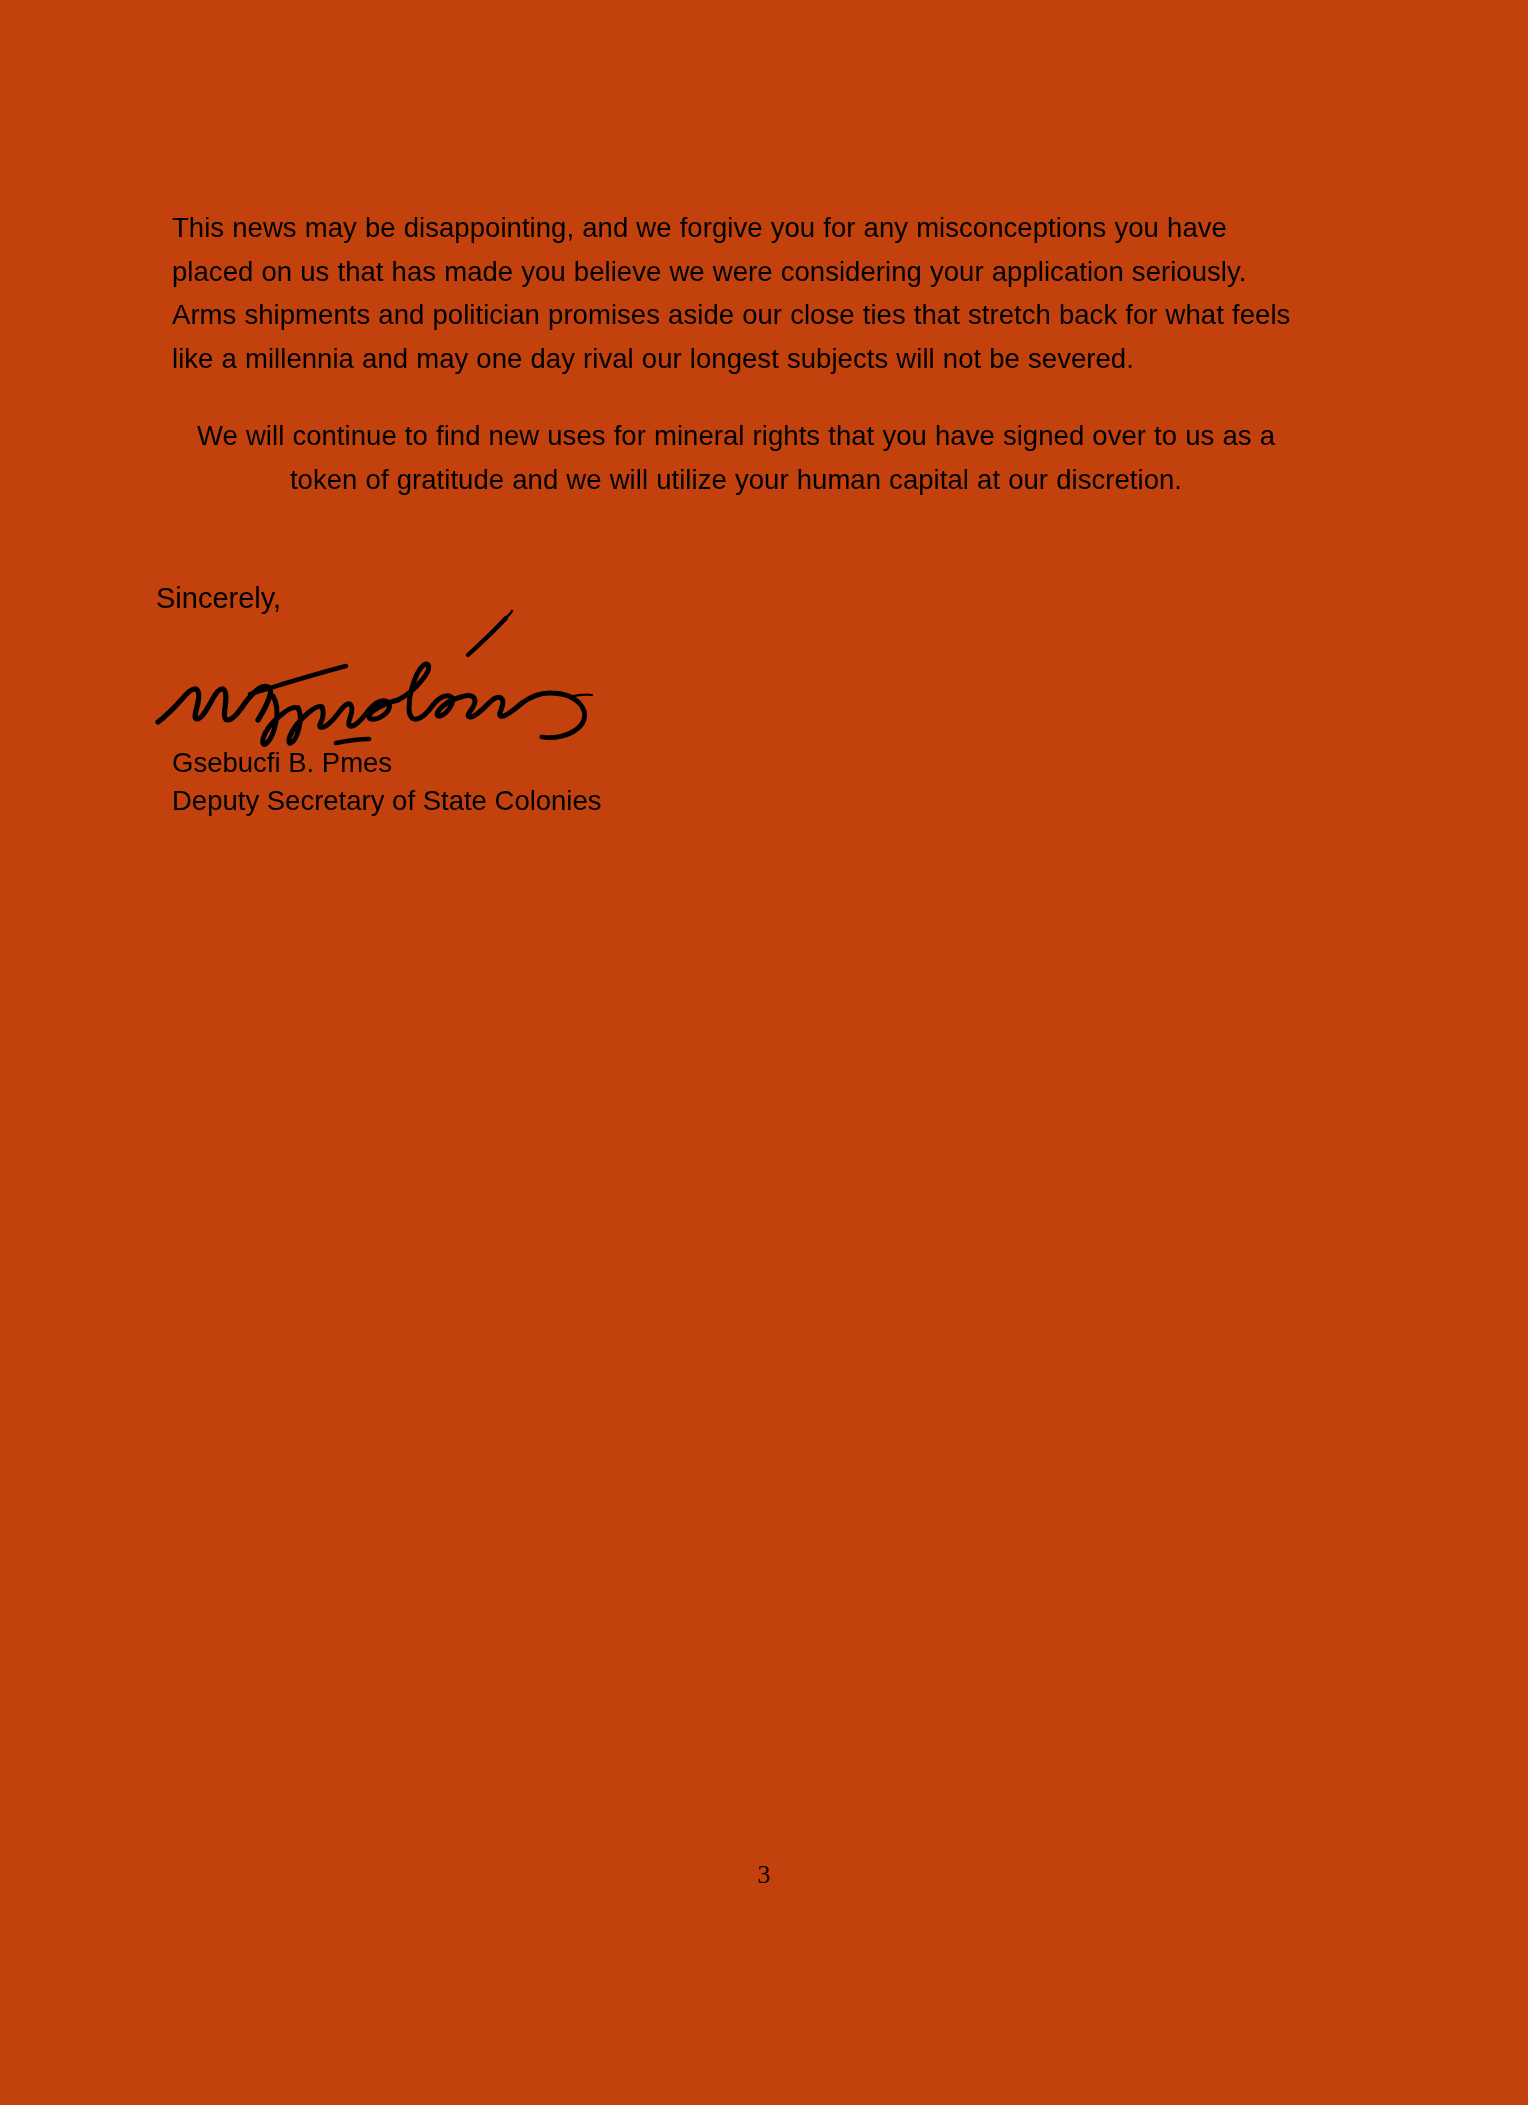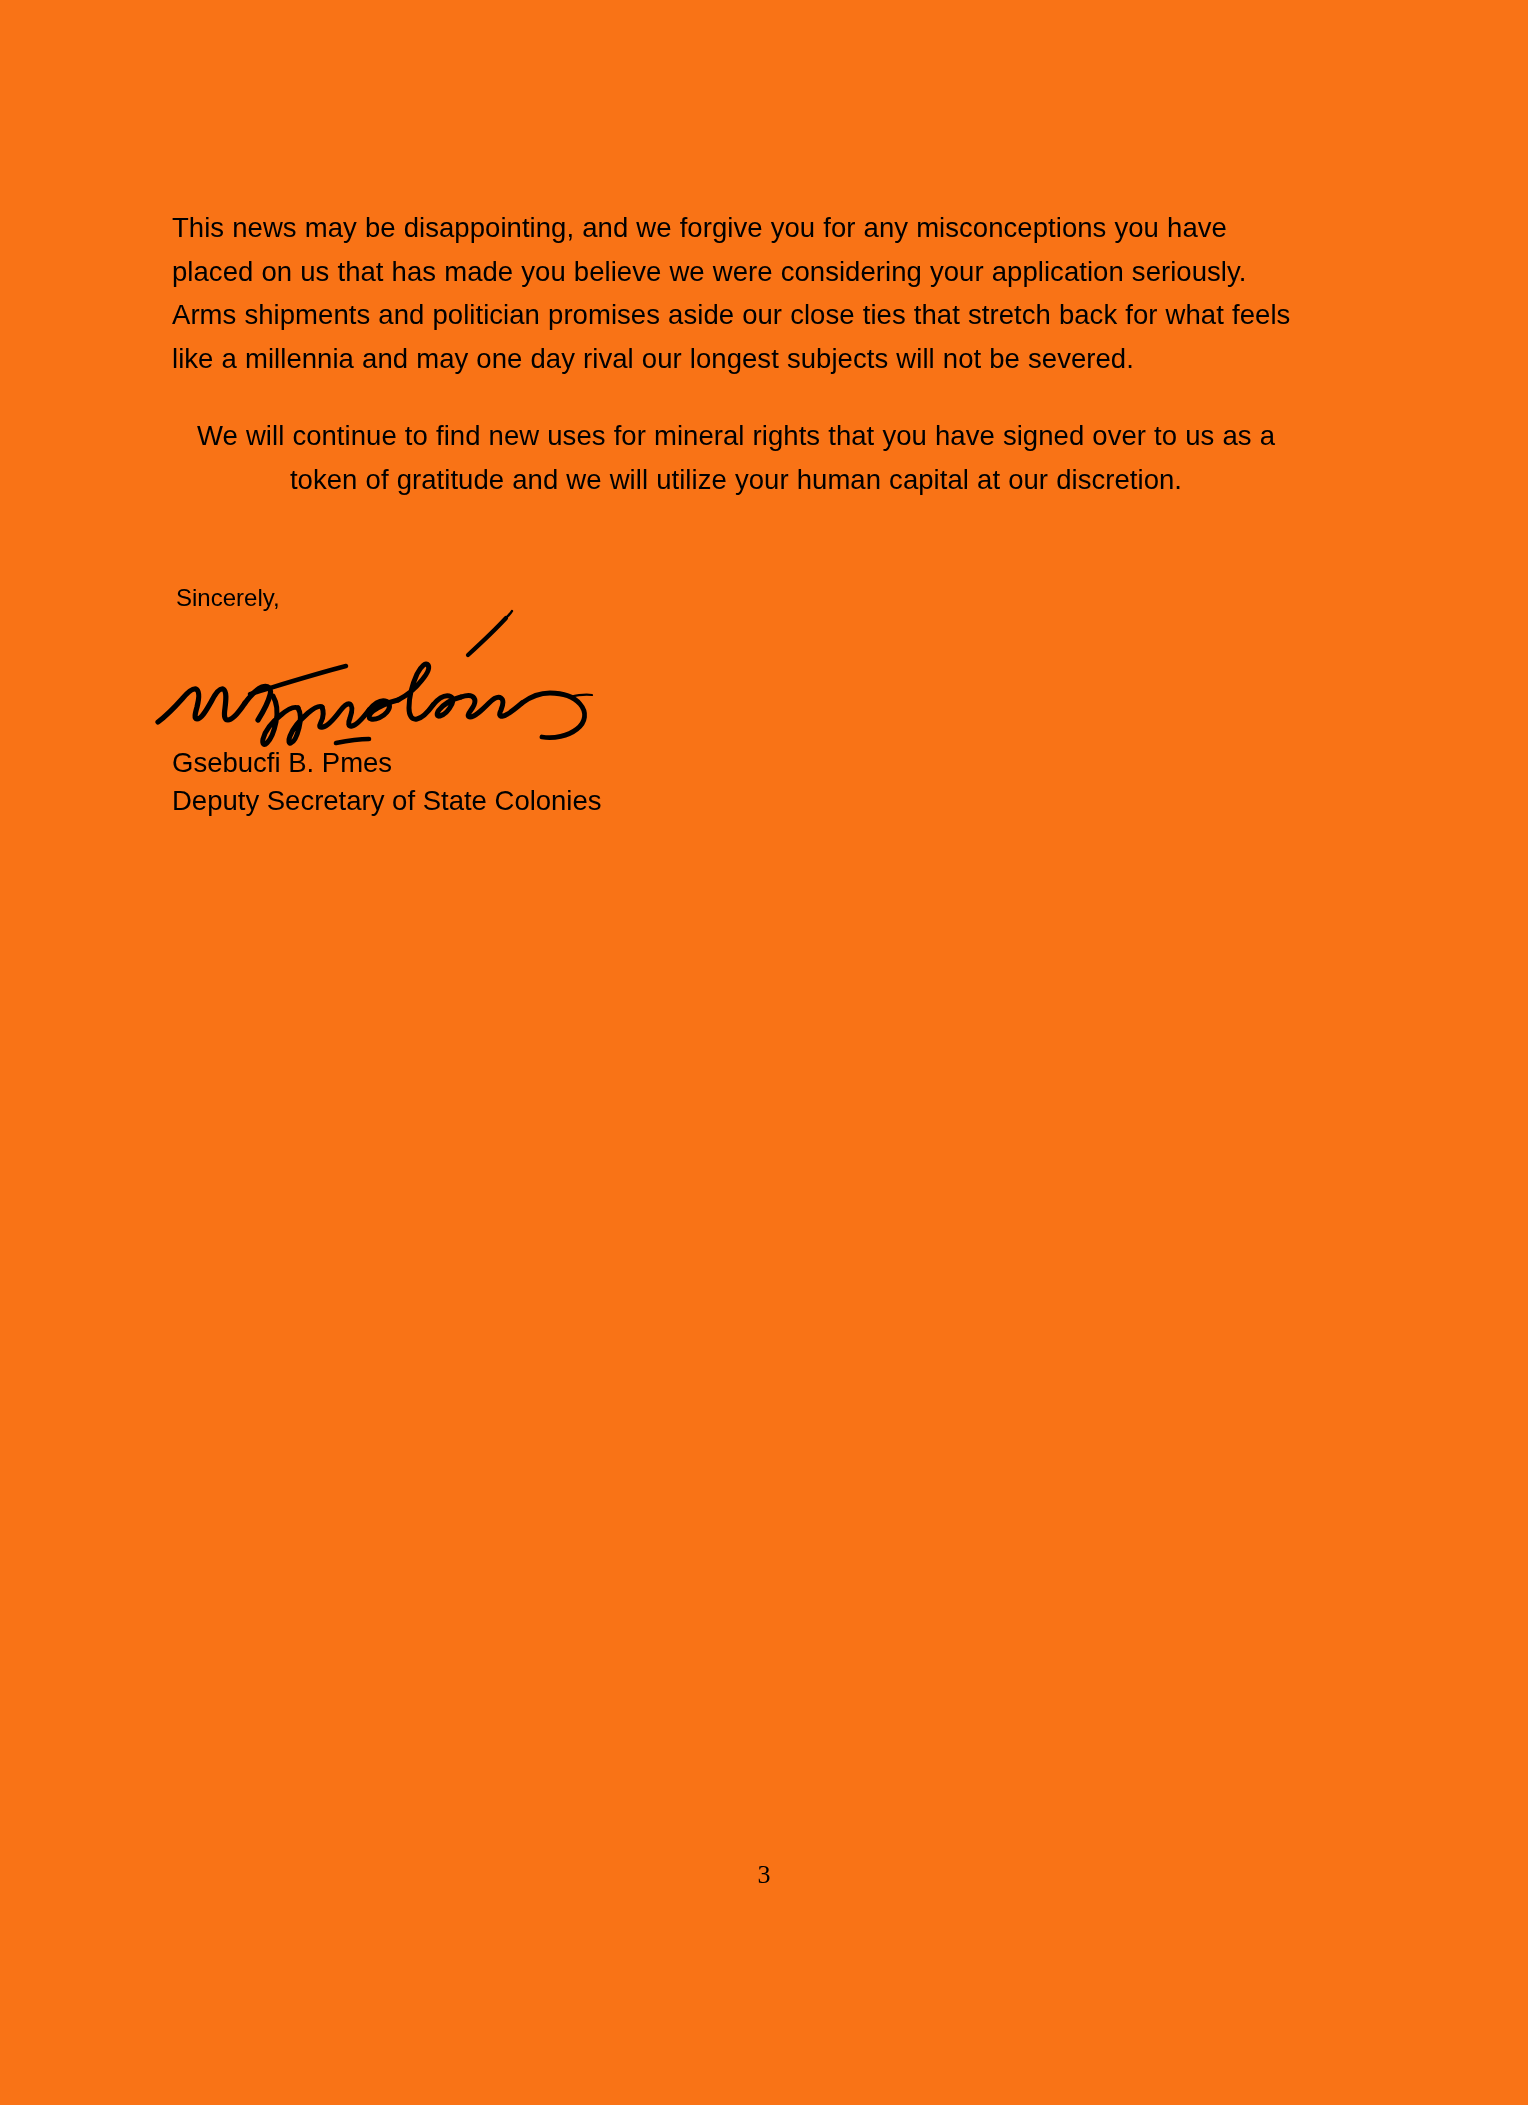--- a/index.html
+++ b/index.html
@@ -16,21 +16,21 @@
     font-family: "Liberation Sans", sans-serif;
     -webkit-font-smoothing: antialiased;
   }
 
   .page {
     position: absolute;
     left: 0;
     top: 0;
     width: 1528px;
     height: 2105px;
-    background: #f97316;
+    background: #c2410c;
   }
 
   
   .letter-body {
     position: absolute;
     left: 172px;
     top: 206px;
     width: 1128px;
   }
 
@@ -41,23 +41,23 @@
     letter-spacing: 0.05px;
     word-spacing: 0.4px;
     margin: 0 0 34px 0;
     text-align: left;
   }
 
   .para:last-child { margin-bottom: 0; text-align: center; }
 
   .closing {
     position: absolute;
-    left: 176px;
+    left: 156px;
     top: 578px;
-    font-size: 24px;
+    font-size: 29px;
     line-height: 40px;
     color: #000000;
   }
 
   
   .signature-wrap {
     position: absolute;
     left: 150px;
     top: 600px;
     width: 500px;

